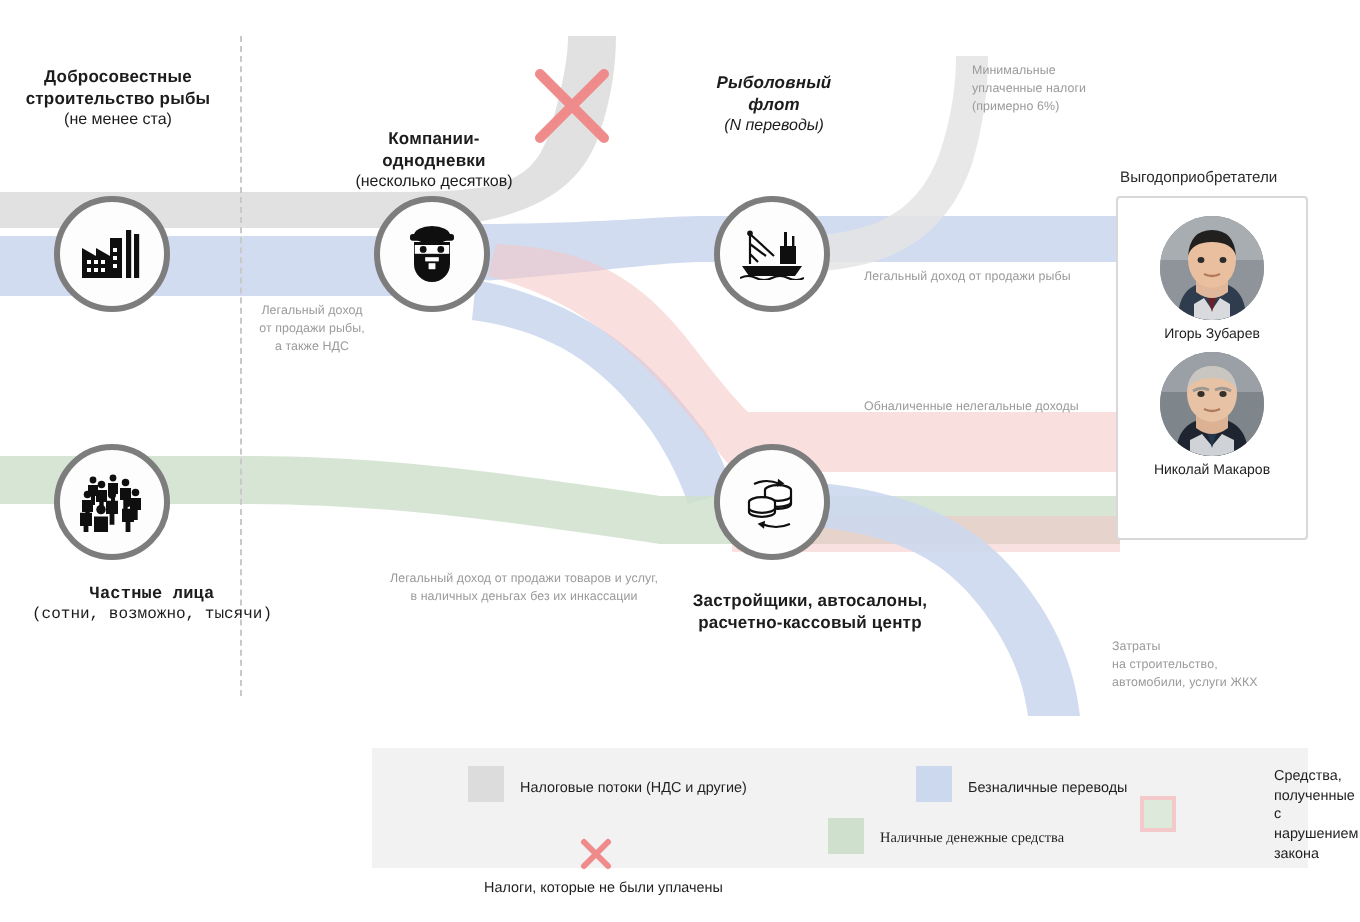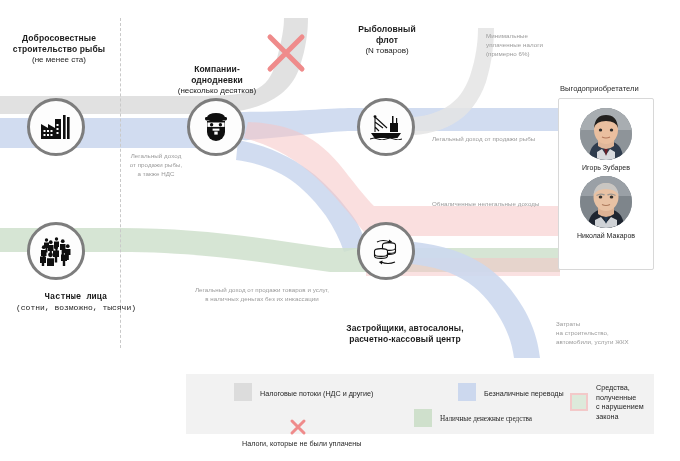--- a/index.html
+++ b/index.html
@@ -261,32 +261,32 @@
     <div class="t1">строительство рыбы</div>
     <div class="t2">(не менее ста)</div>
   </div>
 
   <div class="cap" style="left:156px;top:36px;width:122px;margin-top:28px;">
     <div class="t1">Компании-</div>
     <div class="t1">однодневки</div>
     <div class="t2">(несколько десятков)</div>
   </div>
 
-  <div class="cap" style="left:330px;top:24px;width:114px;">
+  <div class="cap" style="left:330px;top:36px;width:114px;font-style:italic;">
     <div class="t1">Рыболовный</div>
     <div class="t1">флот</div>
-    <div class="t2">(N товаров)</div>
+    <div class="t2">(N переводы)</div>
   </div>
 
   <div class="cap" style="left:2px;top:292px;width:148px;font-family:Liberation Mono, monospace;">
     <div class="t1">Частные лица</div>
     <div class="t2">(сотни, возможно, тысячи)</div>
   </div>
 
-  <div class="cap" style="left:320px;top:295px;width:170px;margin-top:28px;">
+  <div class="cap" style="left:320px;top:295px;width:170px;">
     <div class="t1">Застройщики, автосалоны,</div>
     <div class="t1">расчетно-кассовый центр</div>
   </div>
 
   <div class="ann l" style="left:486px;top:32px;width:90px;">
     <div>Минимальные</div>
     <div>уплаченные налоги</div>
     <div>(примерно 6%)</div>
   </div>
 
@@ -385,21 +385,21 @@
     <div class="lg-item" style="left:196px;top:9px;margin-left:44px;">
       <div class="lg-sw" style="background:#ccd8ee;"></div>
       <div class="lg-tx">Безналичные переводы</div>
     </div>
 
     <div class="lg-item" style="left:196px;top:35px;font-family:Liberation Serif, serif;">
       <div class="lg-sw" style="background:#cfe0cc;"></div>
       <div class="lg-tx">Наличные денежные средства</div>
     </div>
 
-    <div class="lg-item" style="left:352px;top:9px;">
+    <div class="lg-item" style="left:352px;top:9px;gap:41px;">
       <div class="lg-sw" style="background:#ddeadb;border:2px solid #f3c9c9;box-sizing:border-box;"></div>
       <div class="lg-tx two">
         <div>Средства, полученные</div>
         <div>с нарушением закона</div>
       </div>
     </div>
 
   </div>
 
 </div>

